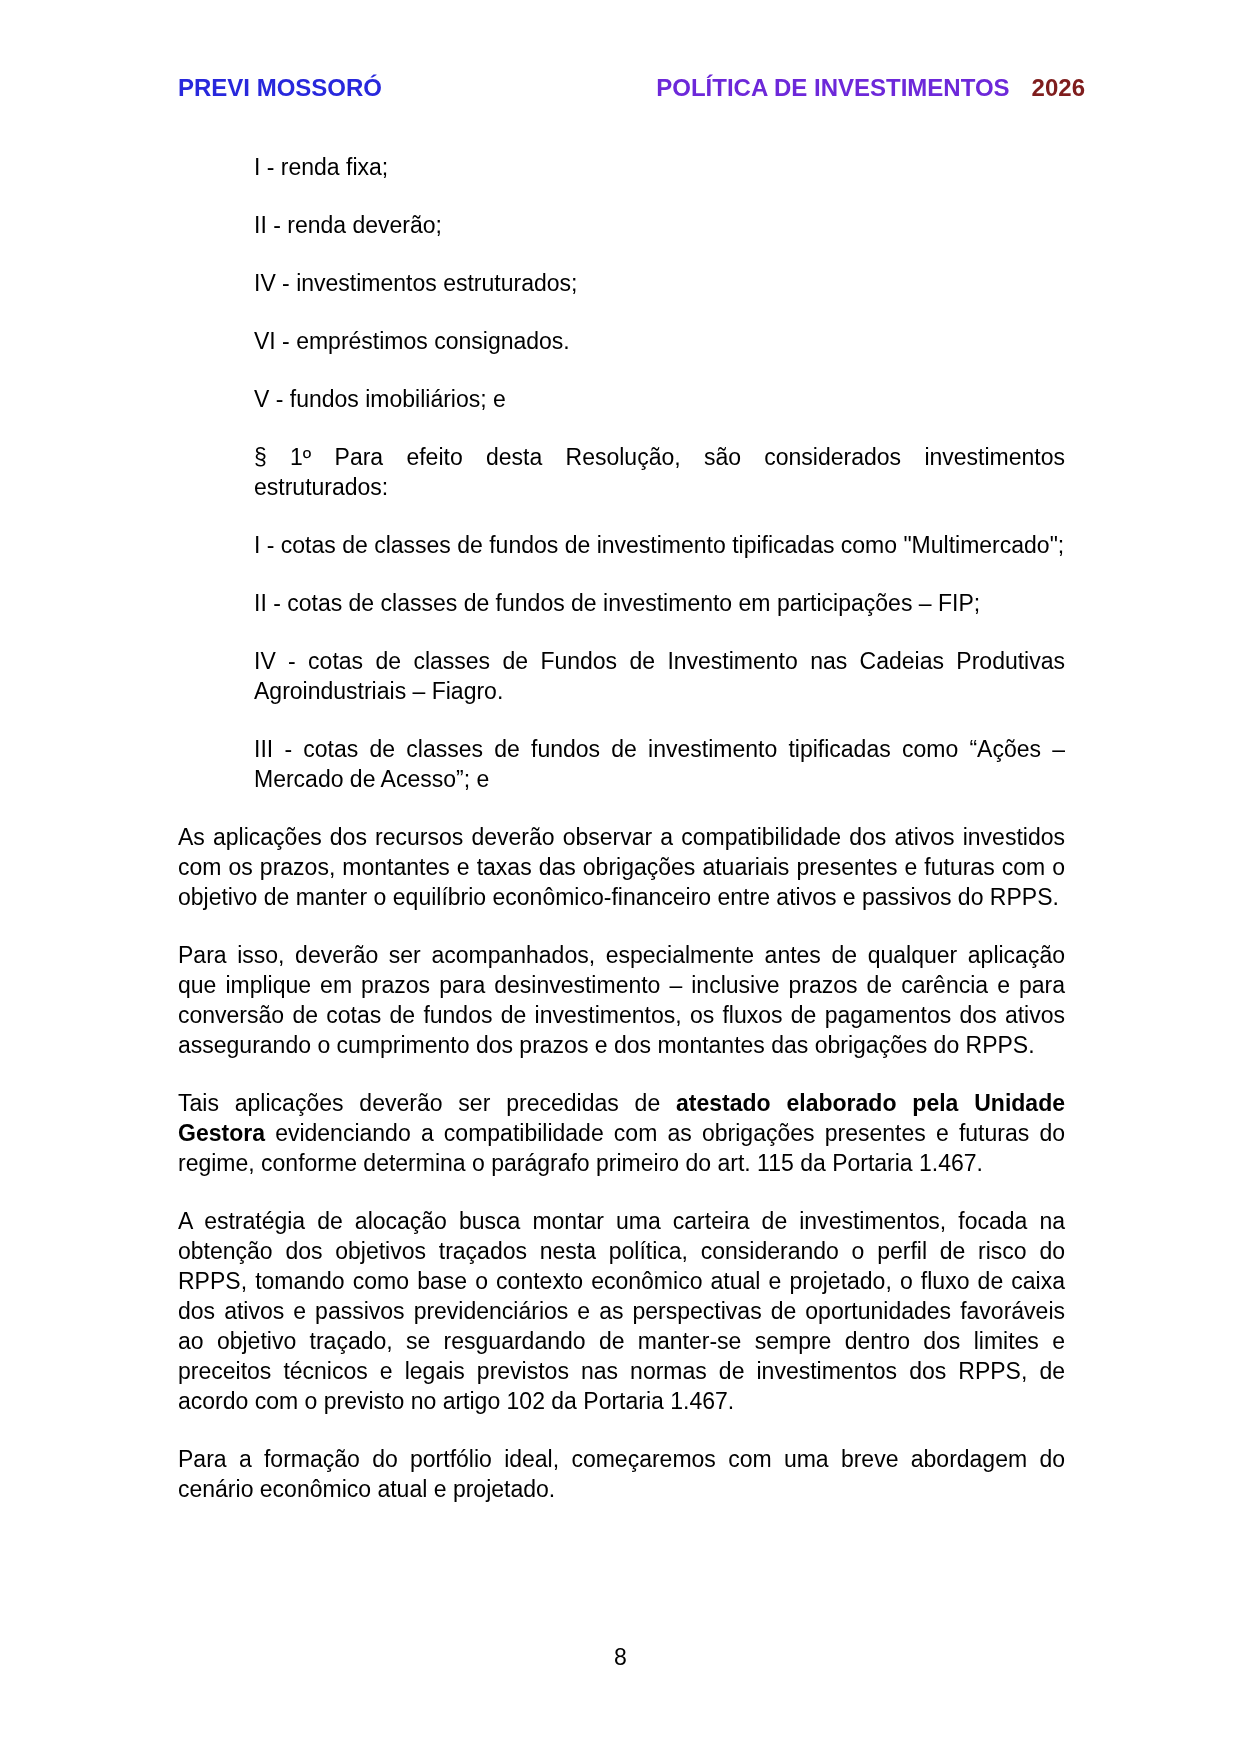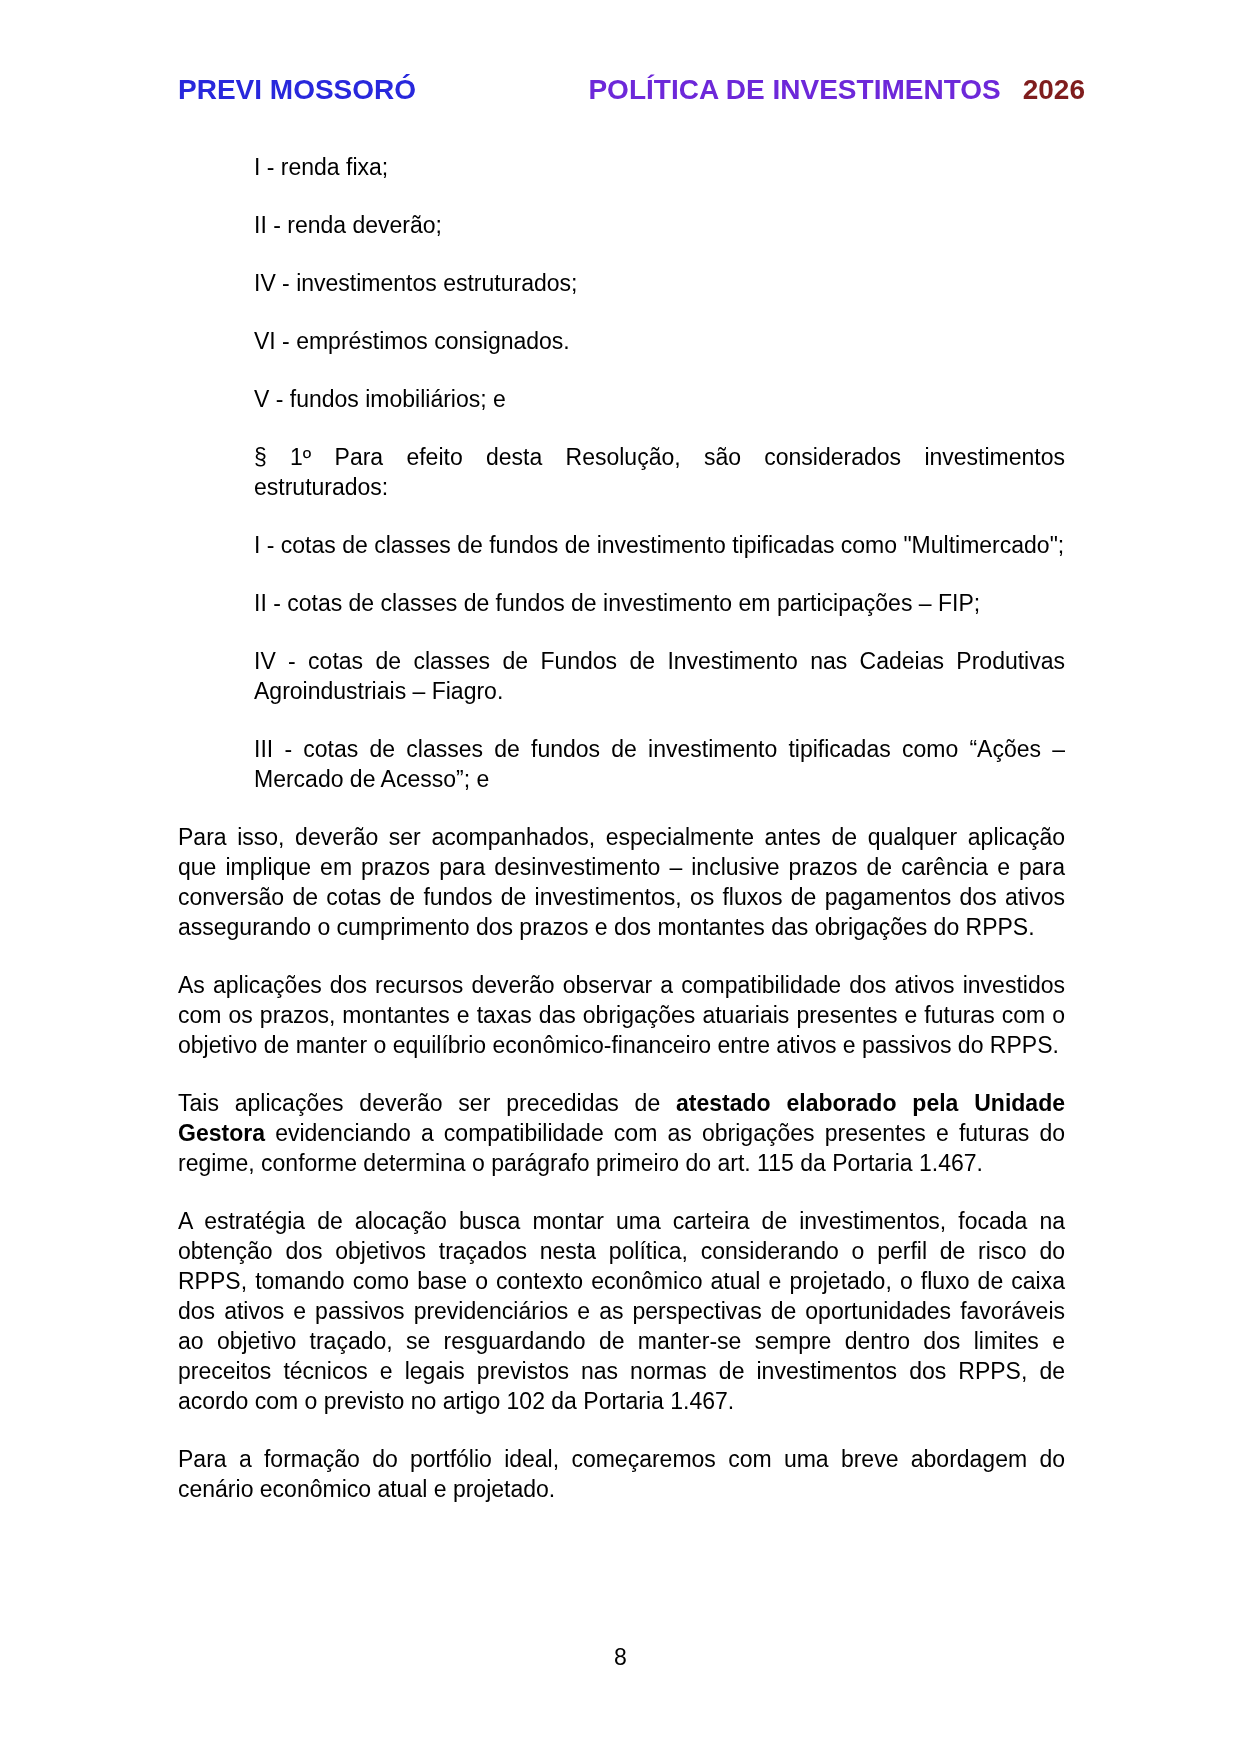--- a/index.html
+++ b/index.html
@@ -17,21 +17,21 @@
     overflow: hidden;
   }
   .header {
     position: absolute;
     top: 74px;
     left: 178px;
     right: 156px;
     display: flex;
     justify-content: space-between;
     align-items: baseline;
-    font-size: 28px;
+    font-size: 24px;
     font-weight: bold;
     white-space: nowrap;
   }
   .header .org   { color: #2828DC; letter-spacing: 0px; }
   .header .title { color: #6d28d9; }
   .header .year  { color: #7f1d1d; font-weight: bold; margin-left: 22px; }
 
   .content {
     position: absolute;
     top: 152px;
@@ -77,22 +77,22 @@
     <p class="indent">II - renda deverão;</p>
     <p class="indent">IV - investimentos estruturados;</p>
     <p class="indent">VI - empréstimos consignados.</p>
     <p class="indent">V - fundos imobiliários; e</p>
     <p class="indent">§ 1º Para efeito desta Resolução, são considerados investimentos estruturados:</p>
     <p class="indent">I - cotas de classes de fundos de investimento tipificadas como "Multimercado";</p>
     <p class="indent">II - cotas de classes de fundos de investimento em participações – FIP;</p>
     <p class="indent">IV - cotas de classes de Fundos de Investimento nas Cadeias Produtivas Agroindustriais – Fiagro.</p>
     <p class="indent">III - cotas de classes de fundos de investimento tipificadas como “Ações – Mercado de Acesso”; e</p>
 
+    <p>As aplicações dos recursos deverão observar a compatibilidade dos ativos investidos com os prazos, montantes e taxas das obrigações atuariais presentes e futuras com o objetivo de manter o equilíbrio econômico-financeiro entre ativos e passivos do RPPS.</p>
     <p>Para isso, deverão ser acompanhados, especialmente antes de qualquer aplicação que implique em prazos para desinvestimento – inclusive prazos de carência e para conversão de cotas de fundos de investimentos, os fluxos de pagamentos dos ativos assegurando o cumprimento dos prazos e dos montantes das obrigações do RPPS.</p>
-    <p>As aplicações dos recursos deverão observar a compatibilidade dos ativos investidos com os prazos, montantes e taxas das obrigações atuariais presentes e futuras com o objetivo de manter o equilíbrio econômico-financeiro entre ativos e passivos do RPPS.</p>
     <p><span>Tais aplicações deverão ser precedidas de </span><span class="bold">atestado elaborado pela Unidade Gestora</span><span> evidenciando a compatibilidade com as obrigações presentes e futuras do regime, conforme determina o parágrafo primeiro do art. 115 da Portaria 1.467.</span></p>
     <p>A estratégia de alocação busca montar uma carteira de investimentos, focada na obtenção dos objetivos traçados nesta política, considerando o perfil de risco do RPPS, tomando como base o contexto econômico atual e projetado, o fluxo de caixa dos ativos e passivos previdenciários e as perspectivas de oportunidades favoráveis ao objetivo traçado, se resguardando de manter-se sempre dentro dos limites e preceitos técnicos e legais previstos nas normas de investimentos dos RPPS, de acordo com o previsto no artigo 102 da Portaria 1.467.</p>
     <p>Para a formação do portfólio ideal, começaremos com uma breve abordagem do cenário econômico atual e projetado.</p>
   </div>
 
   <div class="page-number">8</div>
 
 </div>
 
 </body></html>

